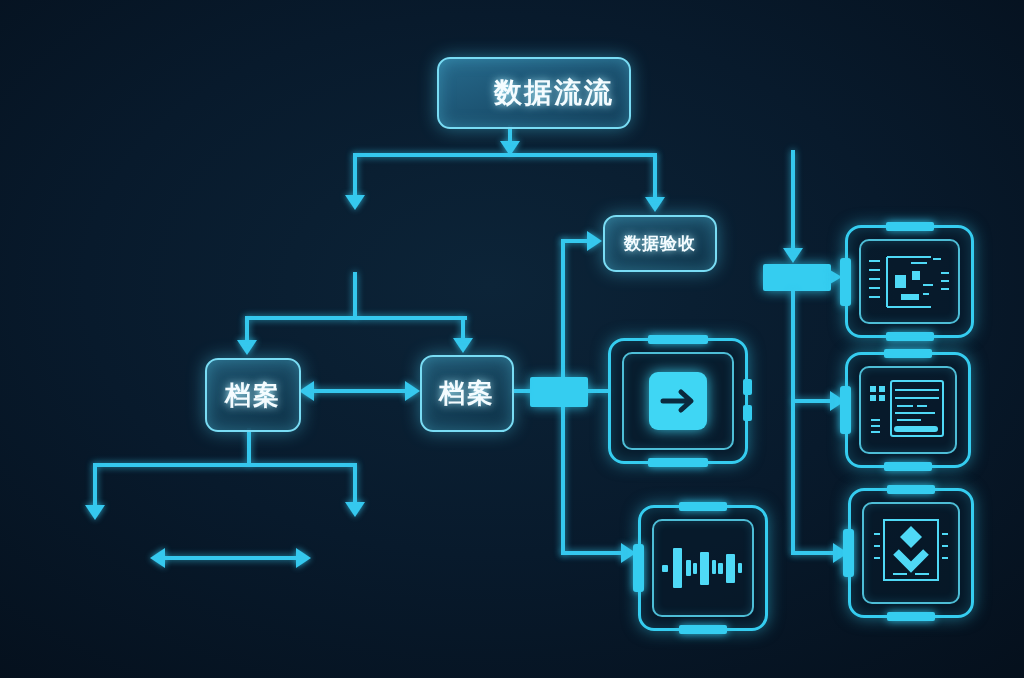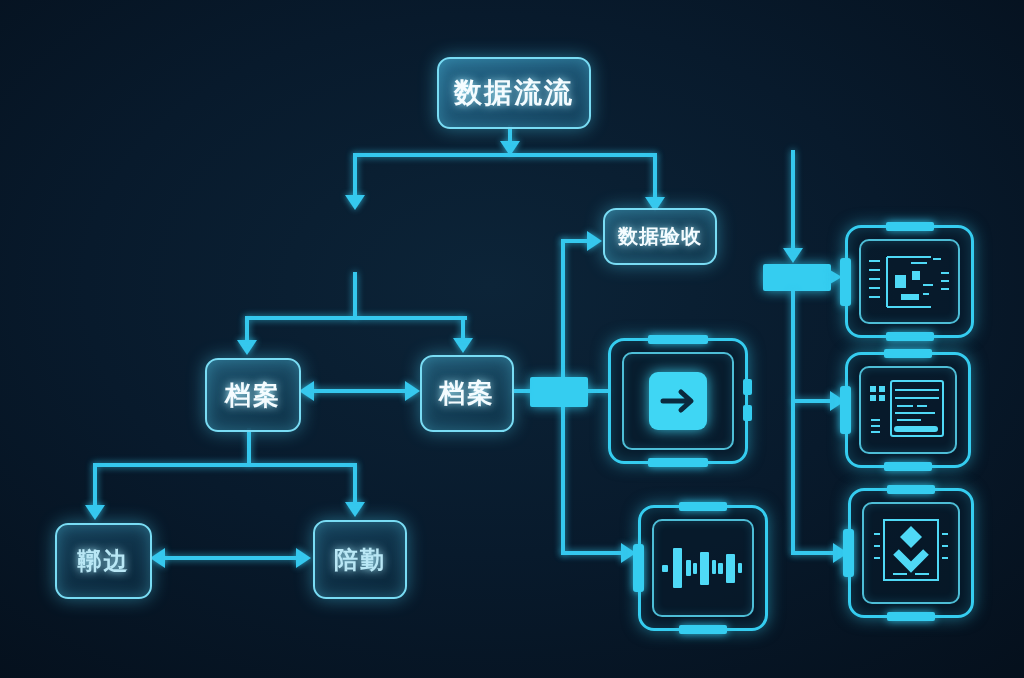--- a/index.html
+++ b/index.html
@@ -27,21 +27,21 @@
   .block{position:absolute;background:#35cdf0;border-radius:2px;box-shadow:0 0 12px rgba(53,205,240,.8);}
   
   .node{
     position:absolute;display:flex;align-items:center;justify-content:center;
     background:linear-gradient(160deg,rgba(32,88,116,.95),rgba(13,48,70,.95));
     border:2px solid #79dcf4;border-radius:13px;
     color:#f4fcff;font-weight:bold;font-size:26px;letter-spacing:2px;
     box-shadow:0 0 18px rgba(70,205,240,.45), inset 0 0 16px rgba(90,210,240,.35);
     text-shadow:0 0 9px rgba(170,238,255,.95);
   }
-  .node.title{font-size:28px;background:linear-gradient(160deg,rgba(40,110,145,.95),rgba(18,62,90,.95));}
+  .node.title{font-size:28px;background:linear-gradient(160deg,rgba(40,110,145,.95),rgba(18,62,90,.95));padding-left:40px;}
   .node.dim{background:linear-gradient(160deg,rgba(22,66,92,.92),rgba(10,38,58,.92));color:#b9e7f5;}
   
   .frame{
     position:absolute;border:3px solid #35cdf0;border-radius:16px;
     background:rgba(8,28,44,.55);
     box-shadow:0 0 16px rgba(53,205,240,.5), inset 0 0 14px rgba(53,205,240,.22);
   }
   .tab-top,.tab-bottom{position:absolute;left:50%;transform:translateX(-50%);width:48px;height:9px;background:#35cdf0;border-radius:2px;box-shadow:0 0 8px rgba(53,205,240,.85);}
   .tab-top{top:-6px}
   .tab-bottom{bottom:-6px}
@@ -110,39 +110,33 @@
   <div class="h" style="left:793px;top:399px;width:40px;"></div>
   <div class="arr right" style="left:830px;top:391px;"></div>
   <div class="h" style="left:793px;top:551px;width:43px;"></div>
   <div class="arr right" style="left:833px;top:543px;"></div>
 
   <div class="node title" style="left:437px;top:57px;width:150px;height:68px;">
     <span>数据流流</span>
   </div>
 
 
-  <div class="node" style="left:603px;top:208px;width:110px;height:53px;font-size:20px;letter-spacing:1px;align-items:center;">
+  <div class="node" style="left:603px;top:215px;width:110px;height:53px;font-size:17px;letter-spacing:1px;align-items:center;">
     <span>数据验收</span>
   </div>
 
   <div class="node" style="left:205px;top:358px;width:92px;height:70px;">
     <span>档案</span>
   </div>
 
   <div class="node" style="left:420px;top:355px;width:90px;height:73px;">
     <span>档案</span>
   </div>
 
-  <div class="node dim" style="left:55px;top:523px;width:93px;height:72px;font-size:24px;">
-    <span>鞹边</span>
-  </div>
-
-  <div class="node dim" style="left:313px;top:520px;width:90px;height:75px;font-size:24px;">
-    <span>陪勤</span>
-  </div>
+
 
   <div class="frame" style="left:608px;top:338px;width:134px;height:120px;">
     <div class="tab-top" style="width:60px;"></div>
     <div class="tab-bottom" style="width:60px;"></div>
     <div class="side-mark" style="top:38px;"></div>
     <div class="side-mark" style="top:64px;"></div>
     <div class="inner">
       <div class="chip">
         <svg width="36" height="26" viewBox="0 0 36 26" fill="none" stroke="#0a2a3e" stroke-width="5" stroke-linecap="round" stroke-linejoin="round">
           <path d="M3 13 H29 M21 4 l10 9 -10 9"></path>

